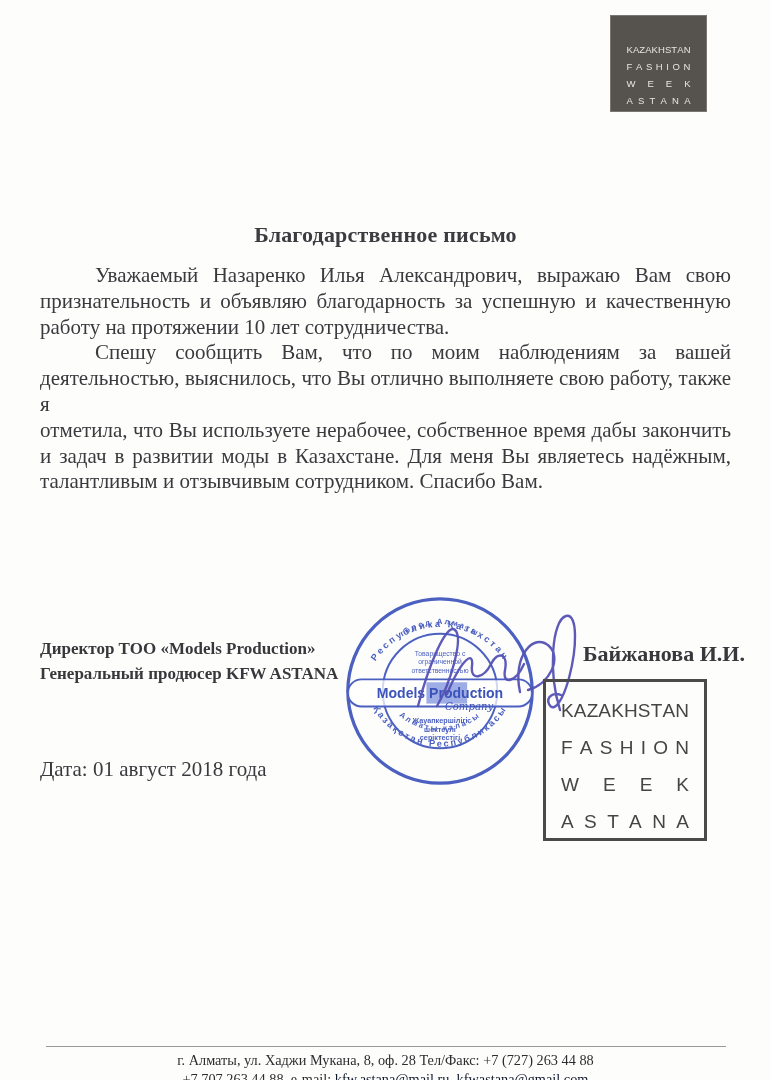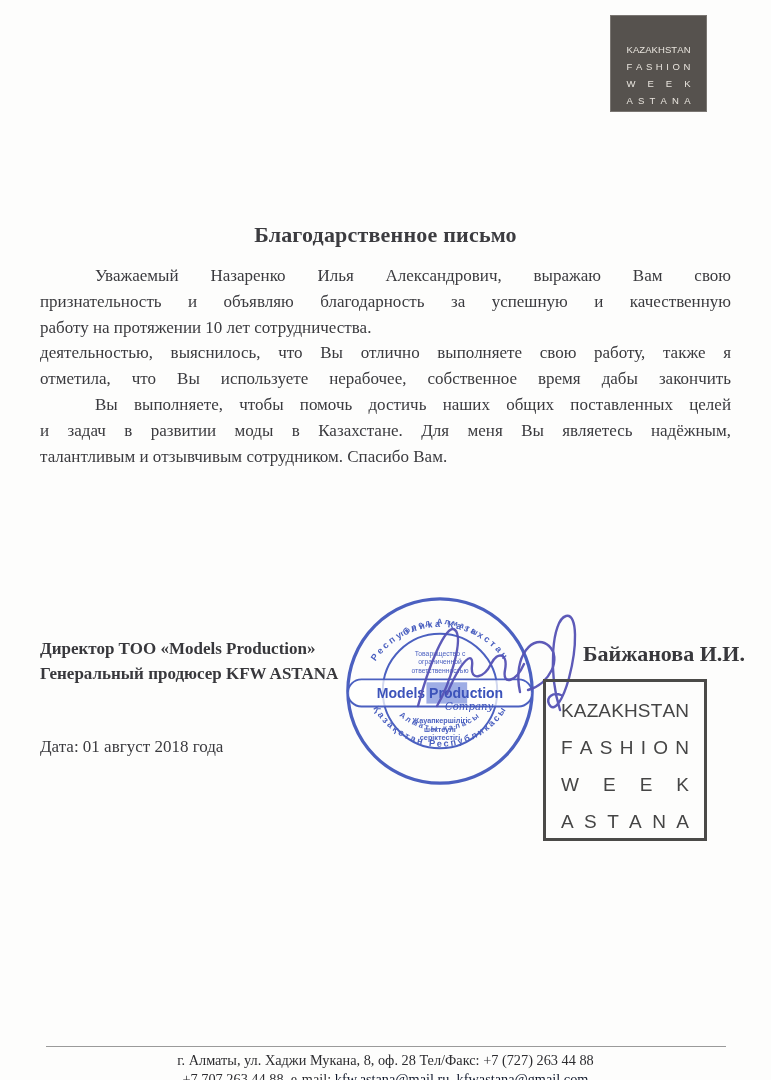--- a/index.html
+++ b/index.html
@@ -15,33 +15,33 @@
     font-family:"Liberation Sans",sans-serif;
     box-shadow:0 0 0 1px #7a7672 inset;
   }
   .logo-lines{width:64px;margin:26px auto 0 auto;}
   .logo-line{display:flex;justify-content:space-between;font-size:9.5px;line-height:17px;}
   
   .title{
     position:absolute;left:0;top:222px;width:100%;text-align:center;
     font-weight:bold;font-size:22px;color:#3c3c40;letter-spacing:.2px;
   }
-  .body-text{position:absolute;left:40px;top:263px;width:691px;font-size:17px;}
+  .body-text{position:absolute;left:40px;top:263px;width:691px;font-size:21px;}
   .line{line-height:25.8px;text-align:justify;text-align-last:justify;}
   .line.last{text-align-last:left;}
   .line.indent{text-indent:55px;}
   
   .sign-left{
     position:absolute;left:40px;top:636px;font-weight:bold;font-size:17px;line-height:25px;
     color:#38383c;
   }
   .sign-right{
     position:absolute;left:583px;top:641px;font-weight:bold;font-size:22px;color:#38383c;
   }
-  .date-line{position:absolute;left:40px;top:737px;font-size:17px;color:#3a3a3e;}
+  .date-line{position:absolute;left:40px;top:757px;font-size:21px;color:#3a3a3e;}
   
   .stamp-round{position:absolute;left:343px;top:594px;width:194px;height:194px;opacity:.92;}
   .ink-signature{position:absolute;left:403px;top:598px;width:180px;height:118px;}
   .stamp-square{
     position:absolute;left:543px;top:679px;width:158px;height:156px;
     border:3px solid #4b4a48;background:transparent;
     font-family:"Liberation Sans",sans-serif;color:#454545;
   }
   .sq-lines{width:128px;margin:19px auto 0 auto;display:flex;flex-direction:column;gap:17px;}
   .sq-line{display:flex;justify-content:space-between;font-size:19px;line-height:20px;}
@@ -95,23 +95,23 @@
         </div>
     </div>
   </div>
 
   <div class="title">Благодарственное письмо</div>
 
   <div class="body-text">
     <div class="line indent">Уважаемый Назаренко Илья Александрович, выражаю Вам свою</div>
     <div class="line">признательность и объявляю благодарность за успешную и качественную</div>
     <div class="line last">работу на протяжении 10 лет сотрудничества.</div>
+    <div class="line indent">Спешу сообщить Вам, что по моим наблюдениям за вашей</div>
     <div class="line">деятельностью, выяснилось, что Вы отлично выполняете свою работу, также я</div>
     <div class="line">отметила, что Вы используете нерабочее, собственное время дабы закончить</div>
-    <div class="line indent">Вы выполняете, чтобы помочь достичь наших общих поставленных целей</div>
     <div class="line">и задач в развитии моды в Казахстане. Для меня Вы являетесь надёжным,</div>
     <div class="line last">талантливым и отзывчивым сотрудником. Спасибо Вам.</div>
   </div>
 
   <div class="sign-left">
     <div>Директор ТОО «Models Production»</div>
     <div>Генеральный продюсер KFW ASTANA</div>
   </div>
   <div class="sign-right">Байжанова И.И.</div>
 

